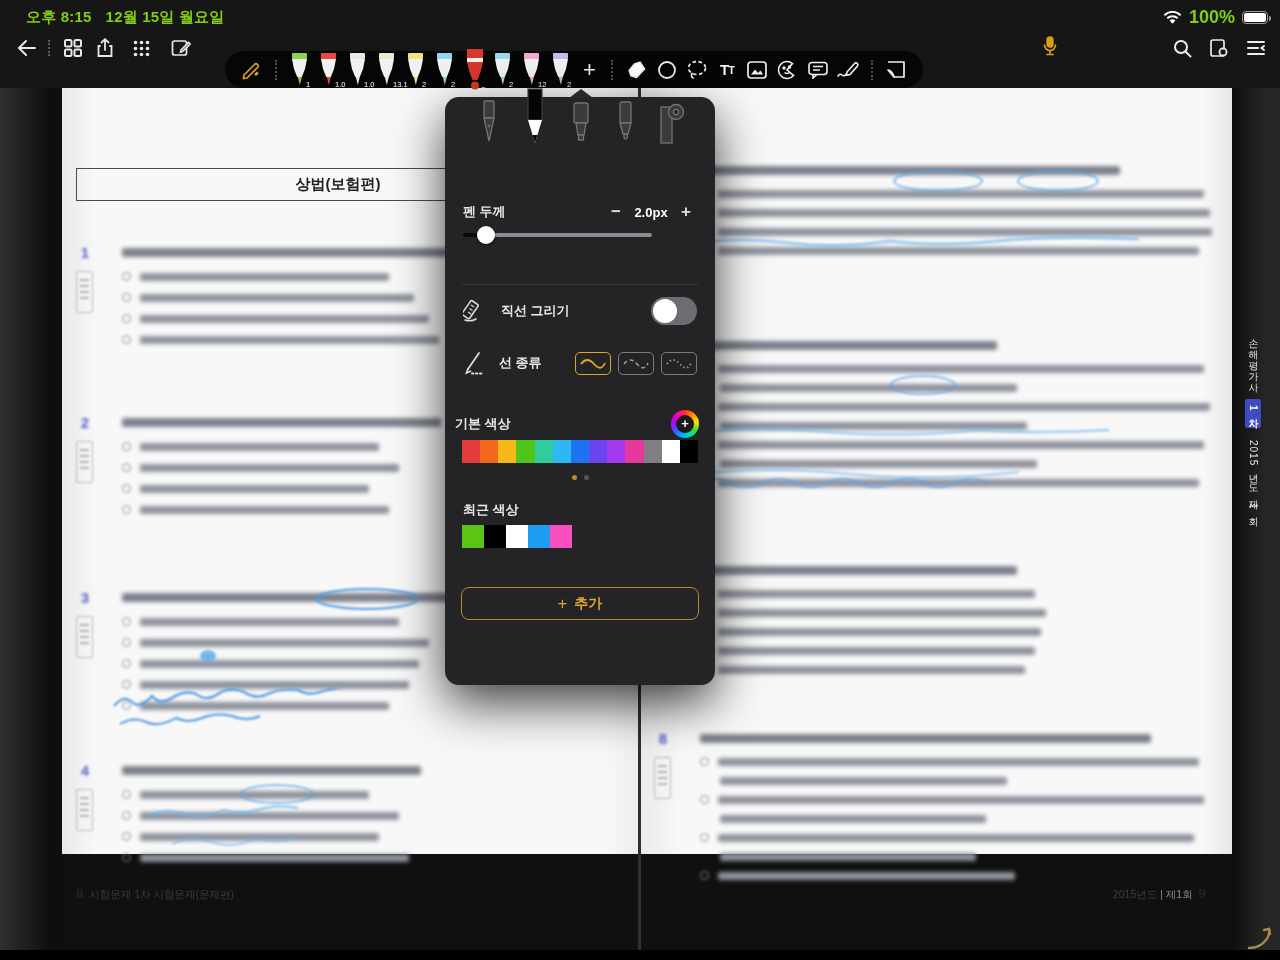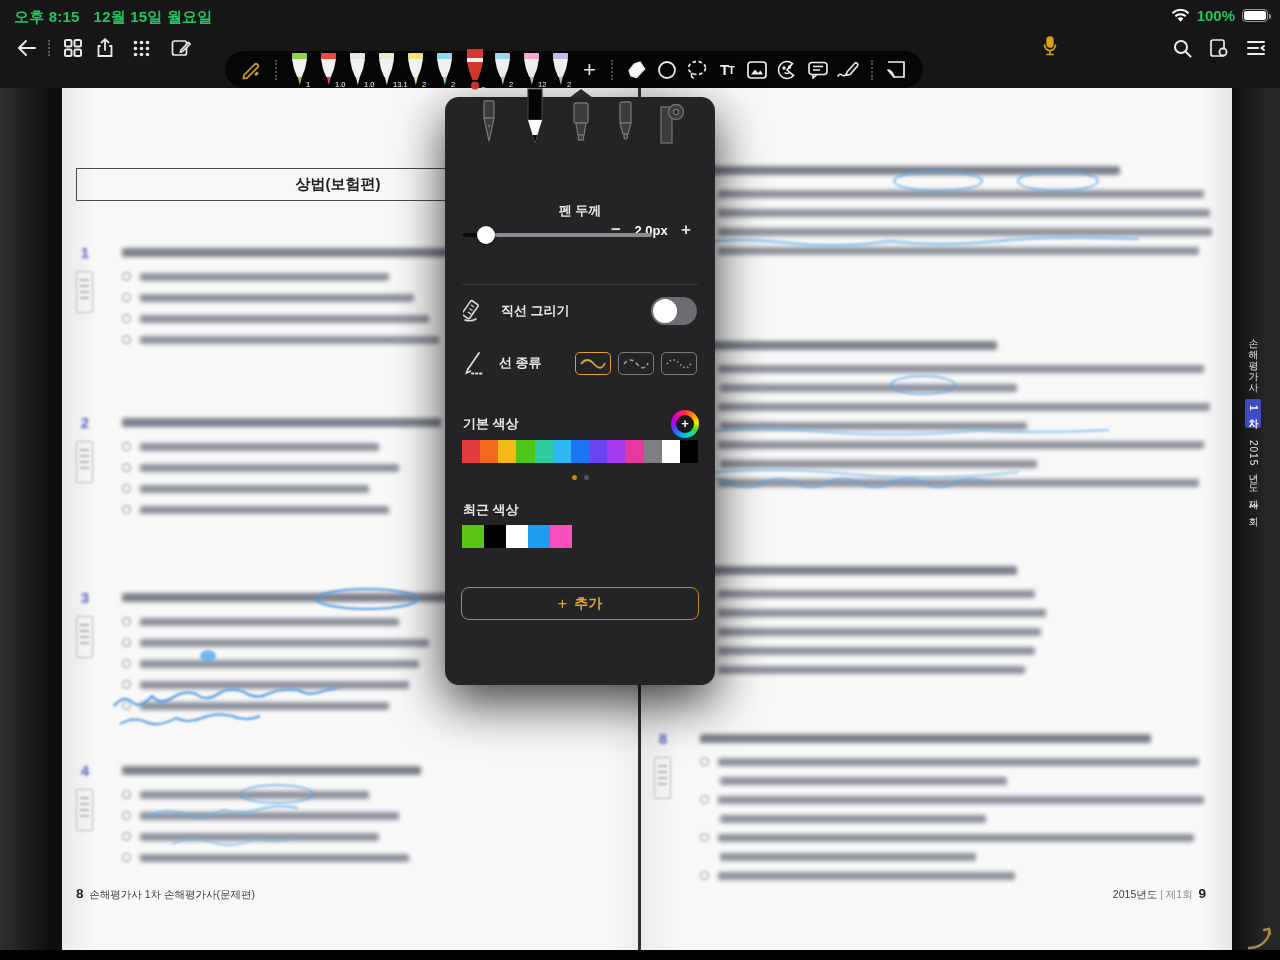--- a/index.html
+++ b/index.html
@@ -2,25 +2,25 @@
 <html><head>
 <meta charset="utf-8">
 <style>
   * { margin:0; padding:0; box-sizing:border-box; }
   html,body { background:#000; }
   body { font-family:"Liberation Sans","DejaVu Sans",sans-serif; }
   #screen { position:relative; width:1280px; height:960px; background:#101010; overflow:hidden; }
 
   
   #topchrome { position:absolute; top:0; left:0; width:1280px; height:90px; background:#161616; }
-  #statusbar { position:absolute; top:0; left:0; right:0; height:32px; color:#22c55e; }
+  #statusbar { position:absolute; top:0; left:12px; right:0; height:32px; color:#84cc16; }
   .sb-left { position:absolute; left:14px; top:8px; font-size:15px; font-weight:700; letter-spacing:.2px; }
   .sb-left span+span { margin-left:14px; }
   .sb-right { position:absolute; right:12px; top:7px; display:flex; align-items:center; gap:7px; }
-  .sb-right .pct { font-size:15px; font-weight:700; }
+  .sb-right .pct { font-size:18px; font-weight:700; }
   .batt { width:26px; height:13px; border:1px solid #9b9b9b; border-radius:4px; position:relative; }
   .batt .fill { position:absolute; inset:1px; background:#fff; border-radius:2px; }
   .batt:after { content:""; position:absolute; right:-4px; top:3.5px; width:2.5px; height:5px; background:#9b9b9b; border-radius:0 2px 2px 0; }
 
   #navrow { position:absolute; top:32px; left:0; right:0; height:30px; }
   .nav-ic { position:absolute; top:3px; width:26px; height:26px; display:flex; align-items:center; justify-content:center; color:#e8e8e8; }
   .vdots { position:absolute; top:8px; height:16px; border-left:2px dotted #5a5a5a; }
 
   
   #toolbar { position:absolute; left:225px; top:51px; width:698px; height:37px; background:#060606; border-radius:20px; display:flex; align-items:center; padding:0 12px; z-index:30; }
@@ -41,21 +41,21 @@
   #tab-count { position:absolute; left:410px; top:6px; color:#e8e8e8; font-size:13px; font-weight:600; }
   #tab-count .chev { font-size:10px; margin-left:4px; color:#cfcfcf; }
   #mic { position:absolute; left:1043px; top:36px; color:#d8a01c; z-index:21; }
   .right-ics { position:absolute; right:12px; top:36px; display:flex; gap:13px; z-index:21; color:#ececec; }
   .right-ics > div { width:24px; height:24px; display:flex; align-items:center; justify-content:center; }
 
   
   #doc { position:absolute; top:88px; left:0; width:1280px; height:864px; }
   .gutter-l { position:absolute; left:0; top:0; width:62px; height:100%; background:linear-gradient(90deg,#303030,#0e0e0e 80%); }
   .gutter-r { position:absolute; left:1232px; top:0; width:48px; height:100%; background:linear-gradient(90deg,#0e0e0e,#262626 70%); }
-  .page { position:absolute; top:0; height:862px; background:#f6f6f6; }
+  .page { position:absolute; top:0; height:766px; background:#f6f6f6; }
   #page-left  { left:62px;  width:578px; background:linear-gradient(90deg,#e9e9ea,#f8f8f8 6%,#f8f8f8 94%,#ededee); }
   #page-right { left:640px; width:592px; background:linear-gradient(90deg,#ebebec,#f8f8f8 7%,#f8f8f8 95%,#e7e7e8); }
   #spine { position:absolute; left:638px; top:0; width:3px; height:862px; background:#2f2f33; }
   #bottom-strip { position:absolute; top:950px; left:0; width:1280px; height:10px; background:#000; }
 
   .title-box { position:absolute; left:14px; top:80px; width:524px; height:33px; border:1.6px solid #4a4a4e; display:flex; align-items:center; justify-content:center; }
   .title-box span { font-size:15px; font-weight:700; color:#1e1e22; }
 
   
   .q { position:absolute; left:12px; right:20px; }
@@ -84,38 +84,38 @@
   #side-tab .badge { background:#3d4cc0; color:#fff; padding:6px 1px; margin:8px 0; border-radius:2px; font-weight:700; }
   #curl { position:absolute; left:1246px; top:926px; color:#a8894a; z-index:6; }
 
   
   #popup { position:absolute; left:445px; top:97px; width:270px; height:588px; background:#242426; border-radius:14px; box-shadow:0 18px 50px rgba(0,0,0,.75); z-index:40; }
   #popup .notch { position:absolute; top:-8px; left:124px; width:0; height:0; border-left:12px solid transparent; border-right:12px solid transparent; border-bottom:9px solid #2a2a2c; }
   #pen-types { position:absolute; top:-8px; left:32px; display:flex; align-items:flex-end; gap:21px; }
   #pen-types svg { overflow:visible; }
 
   .row-label { color:#e9e9e9; font-size:13px; font-weight:600; }
-  #thick-row { position:absolute; left:18px; top:105px; right:18px; display:flex; align-items:center;flex-direction:column; }
+  #thick-row { position:absolute; left:18px; top:105px; right:18px; display:flex; align-items:center; }
   #thick-row .minus, #thick-row .plus { color:#dedede; font-size:17px; width:22px; text-align:center; font-weight:600; }
   #thick-row .val { color:#fff; font-size:13px; font-weight:600; width:48px; text-align:center; }
   #thick-row .ctrl { margin-left:auto; display:flex; align-items:center; }
   #slider { position:absolute; left:17px; top:129px; width:190px; height:18px; }
   #slider .track { position:absolute; top:7px; left:0; right:0; height:4px; border-radius:2px; background:#8b8b90; }
   #slider .track-fill { position:absolute; top:7px; left:0; width:24px; height:4px; border-radius:2px; background:#0b0b0b; }
   #slider .thumb { position:absolute; top:0; left:15px; width:18px; height:18px; background:#fff; border-radius:50%; box-shadow:0 1px 3px rgba(0,0,0,.6); }
 
   .divider { position:absolute; left:17px; right:17px; height:1px; background:#3a3a3d; }
   .feat-row { position:absolute; left:18px; right:18px; display:flex; align-items:center; gap:12px; color:#d8d8d8; }
   .toggle { margin-left:auto; width:46px; height:28px; border-radius:14px; background:#6c6c71; position:relative; }
   .toggle .knob { position:absolute; left:2px; top:2px; width:24px; height:24px; background:#fff; border-radius:50%; }
   .lt-group { margin-left:auto; display:flex; gap:7px; }
   .lt-btn { width:36px; height:23px; border-radius:5px; border:1.5px solid #7c7c80; display:flex; align-items:center; justify-content:center; background:transparent; }
   .lt-btn.sel { border-color:#e0a42f; }
 
-  #basic-label-row { position:absolute; left:18px; right:16px; top:313px; display:flex; align-items:center; }
+  #basic-label-row { position:absolute; left:10px; right:16px; top:313px; display:flex; align-items:center; }
   #wheel { margin-left:auto; width:28px; height:28px; border-radius:50%;
     background:conic-gradient(#ff2f2f,#ff8a00,#ffe600,#3bdc3b,#00d9c0,#00a6ff,#4b4bff,#b400ff,#ff00b0,#ff2f2f); position:relative; }
   #wheel .inner { position:absolute; inset:5px; background:#1a1a1c; border-radius:50%; color:#fff; font-size:13px; line-height:18px; text-align:center; font-weight:600; }
   #basic-swatches { position:absolute; left:17px; top:343px; width:236px; height:23px; display:flex; }
   #basic-swatches div { flex:1; }
   #dots { position:absolute; top:378px; left:0; width:270px; display:flex; justify-content:center; gap:7px; }
   #dots i { width:5px; height:5px; border-radius:50%; background:#555; }
   #dots i.on { background:#c28c1e; }
   #recent-label { position:absolute; left:18px; top:404px; }
   #recent-swatches { position:absolute; left:17px; top:428px; display:flex; }
@@ -534,21 +534,21 @@
           <ellipse cx="10" cy="8" rx="8" ry="6" fill="#57a5ec" opacity=".8"></ellipse>
         </svg>
       <svg class="anno" style="left:175px;top:694px" width="80" height="24">
           <ellipse cx="40" cy="12" rx="36" ry="9" fill="none" stroke="#57a5ec" stroke-width="2" opacity=".7"></ellipse>
         </svg>
       <svg class="anno" style="left:80px;top:716px" width="230" height="60">
           <path d="M6 12 q18-8 36-2 t40-4 q16 6 34 0 t40-2" fill="none" stroke="#6cb4f0" stroke-width="2.4" opacity=".75"></path>
           <path d="M30 40 q20-10 40-2 t44-4 q18 6 38 0" fill="none" stroke="#6cb4f0" stroke-width="2.2" opacity=".6"></path>
         </svg>
       <div class="footer" id="footer-l">
-        <b>8</b>&nbsp;&nbsp;<span>손해평가사 1차 손해평가사(문제편)</span>
+        <b>8</b>&nbsp;&nbsp;<span>시험문제 1차 시험문제(문제편)</span>
       </div>
     </div>
 
     <div class="page" id="page-right">
       <div id="qr-container">
           <div class="q" style="top: 78px;">
             <div class="q-side">
               <div class="q-num">5</div>
               <div class="q-stamp">
                 <i></i>

